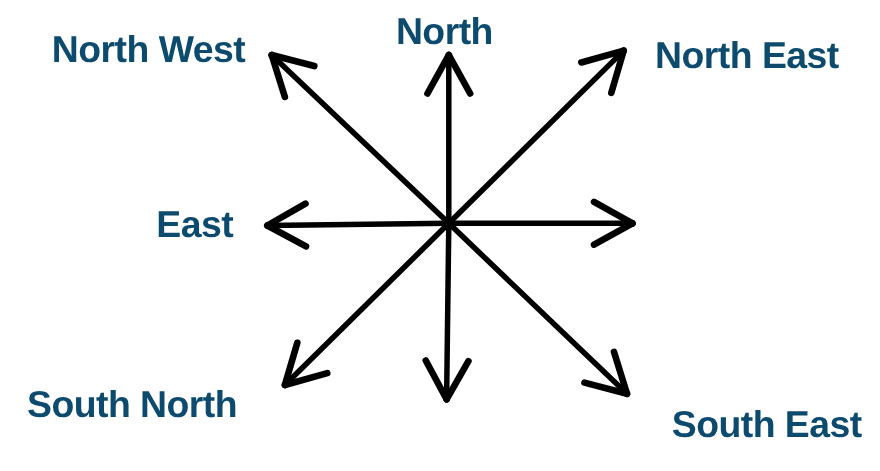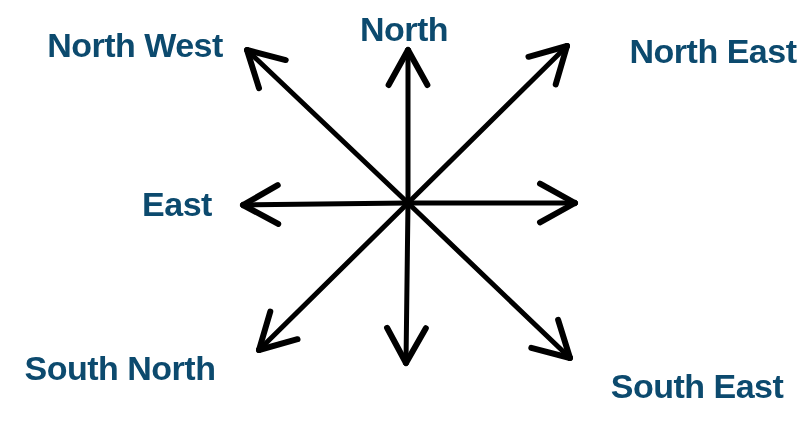--- a/index.html
+++ b/index.html
@@ -59,18 +59,18 @@
       <line x1="259" y1="350" x2="270.2850370917837" y2="311.6249047188536" stroke="#000000" stroke-width="6" stroke-linecap="round"></line>
       <line x1="408" y1="203" x2="243" y2="205" stroke="#000000" stroke-width="5" stroke-linecap="round"></line>
       <line x1="243" y1="205" x2="278.21726046384066" y2="223.9669334743918" stroke="#000000" stroke-width="6" stroke-linecap="round"></line>
       <line x1="243" y1="205" x2="277.7471765761911" y2="185.18501274330478" stroke="#000000" stroke-width="6" stroke-linecap="round"></line>
       <line x1="408" y1="203" x2="247" y2="50" stroke="#000000" stroke-width="5" stroke-linecap="round"></line>
       <line x1="247" y1="50" x2="259.00122953800405" y2="88.15718136309519" stroke="#000000" stroke-width="6" stroke-linecap="round"></line>
       <line x1="247" y1="50" x2="285.71880773634126" y2="60.04260561190377" stroke="#000000" stroke-width="6" stroke-linecap="round"></line>
     </svg>
 
   <div class="dir-label" style="left: 404px; top: 29px;">North</div>
-  <div class="dir-label" style="left: 713px; top: 51px;">North East</div>
+  <div class="dir-label" style="left: 679px; top: 51px;">North East</div>
   <div class="dir-label" style="left: 697px; top: 386px;">South East</div>
   <div class="dir-label" style="left: 120px; top: 368px;">South North</div>
   <div class="dir-label" style="left: 177px; top: 204px;">East</div>
   <div class="dir-label" style="left: 135px; top: 45px;">North West</div>
 </div>
 
 </body></html>

